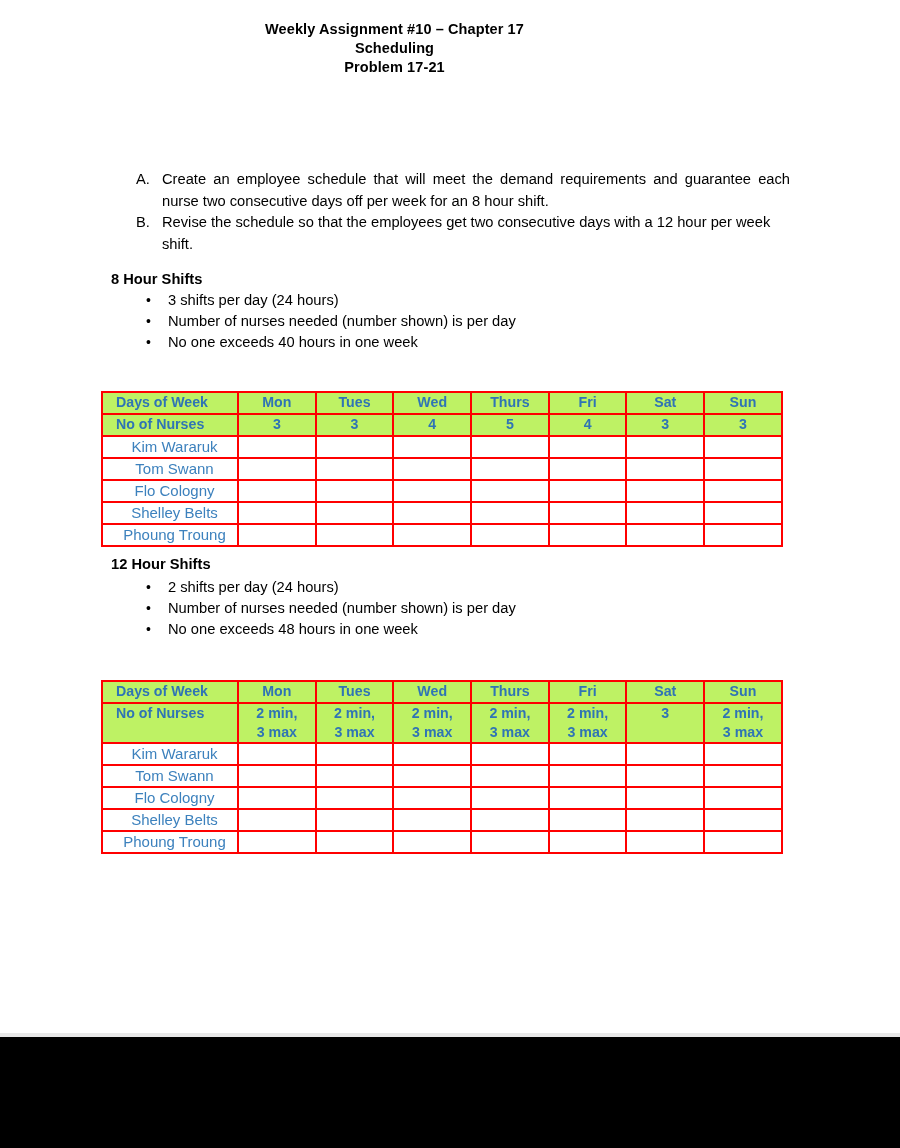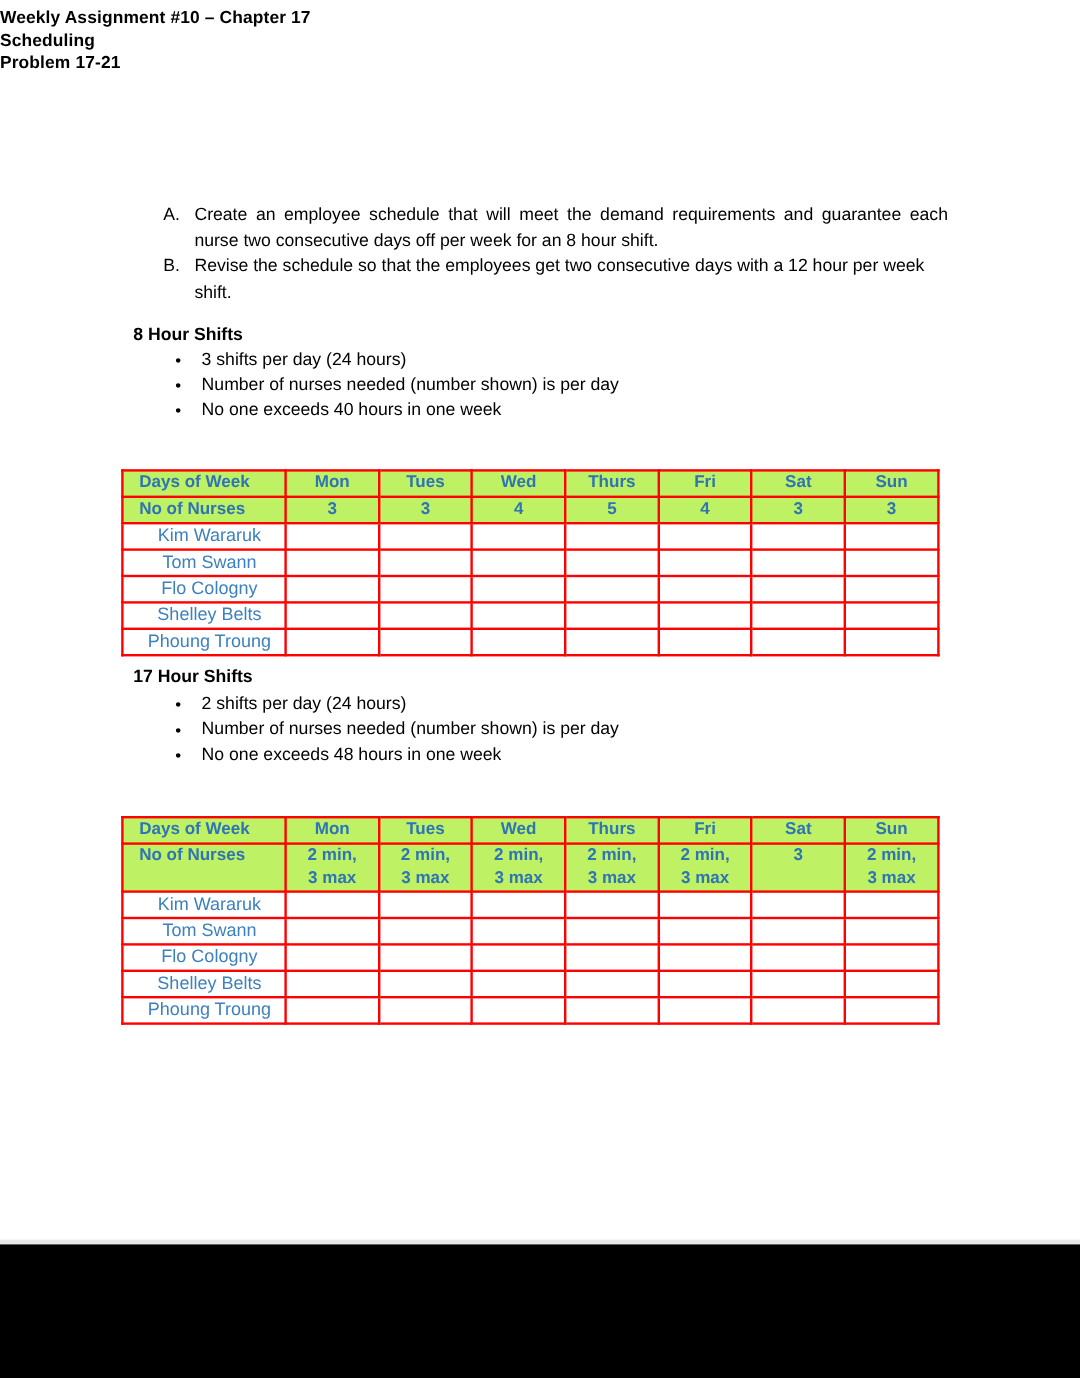--- a/index.html
+++ b/index.html
@@ -21,24 +21,24 @@
     position: relative;
     width: 900px;
     height: 1037px;
     background: #ffffff;
     box-sizing: border-box;
   }
 
   
   .doc-header {
     position: absolute;
-    top: 6px;
+    top: 20px;
     left: 0;
     width: 789px;
-    text-align: left;
+    text-align: center;
     font-weight: bold;
     font-size: 14.5px;
     line-height: 19px;
     letter-spacing: 0.1px;
   }
   .doc-header div { white-space: nowrap; }
 
   
   .intro {
     position: absolute;
@@ -282,21 +282,21 @@
         <td class="blank"></td>
         <td class="blank"></td>
         <td class="blank"></td>
         <td class="blank"></td>
         <td class="blank"></td>
         <td class="blank"></td>
       </tr>
     </tbody>
   </table>
 
-  <div class="section-title" style="top:556px;">17 Hour Shifts</div>
+  <div class="section-title" style="top:556px;">12 Hour Shifts</div>
   <div class="bullets" style="top:577px;">
     <div class="bullet-row">
       <div class="bullet-dot">•</div>
       <div class="bullet-text">2 shifts per day (24 hours)</div>
     </div>
     <div class="bullet-row">
       <div class="bullet-dot">•</div>
       <div class="bullet-text">Number of nurses needed (number shown) is per day</div>
     </div>
     <div class="bullet-row">

